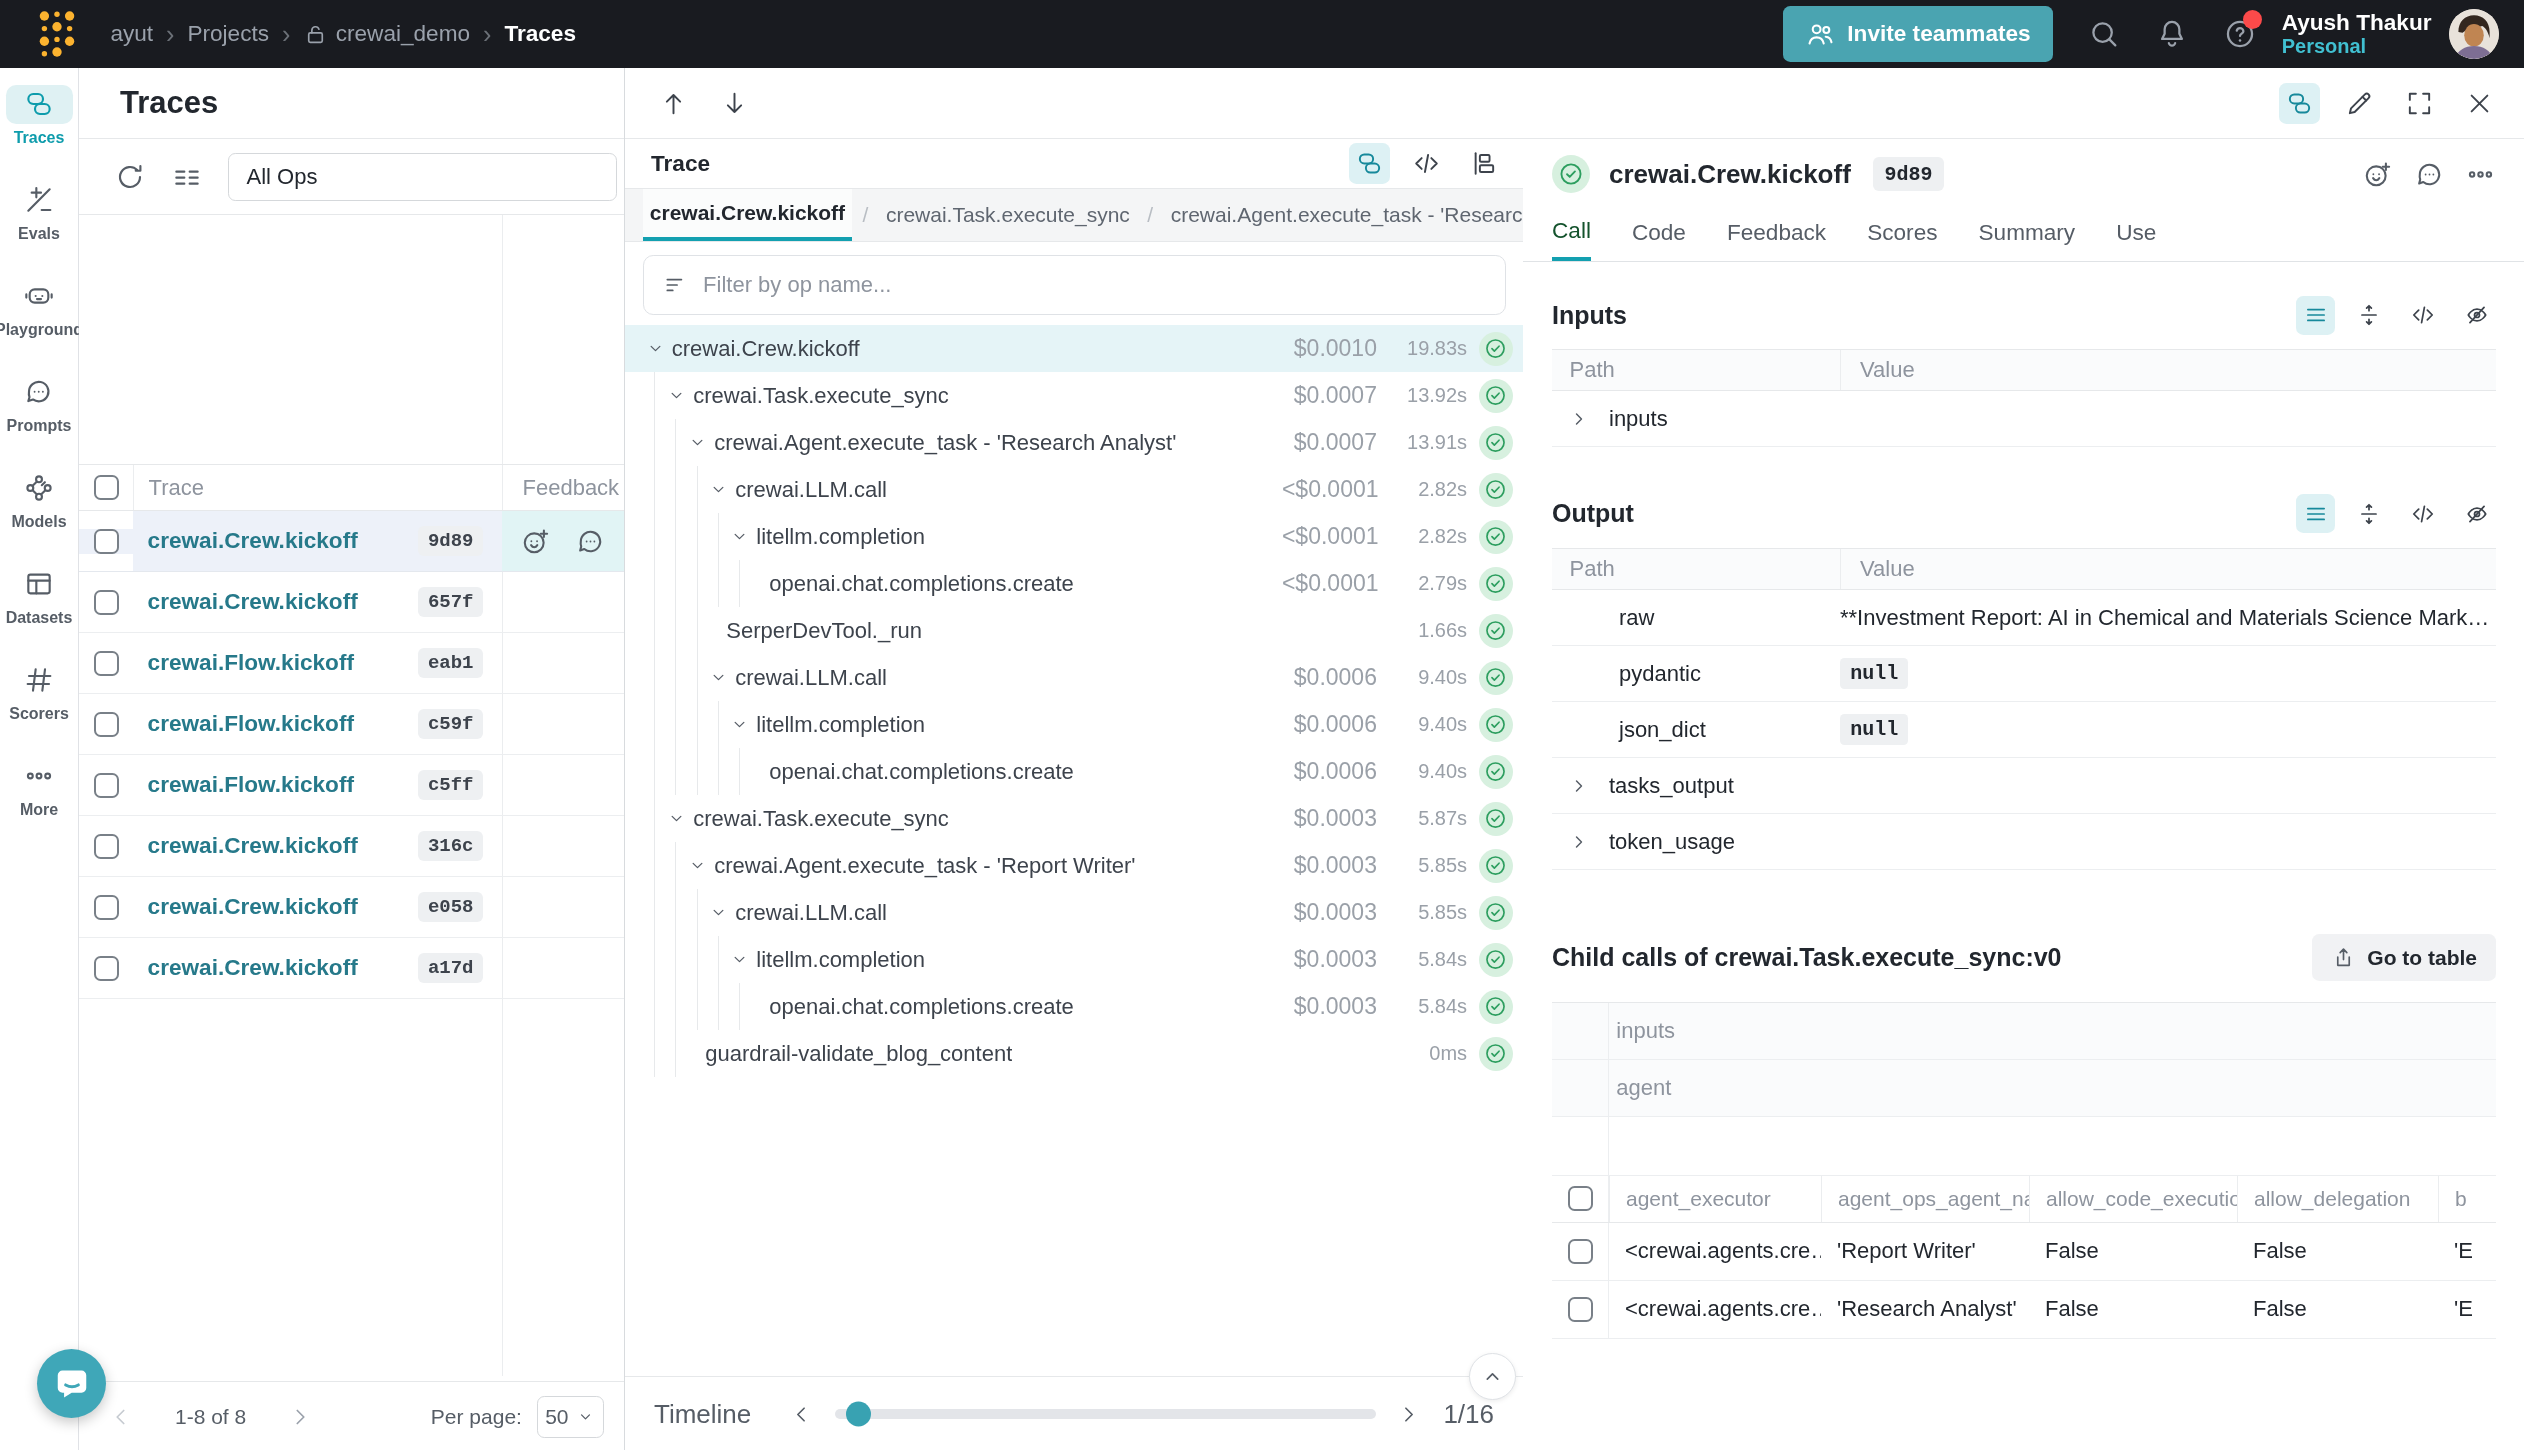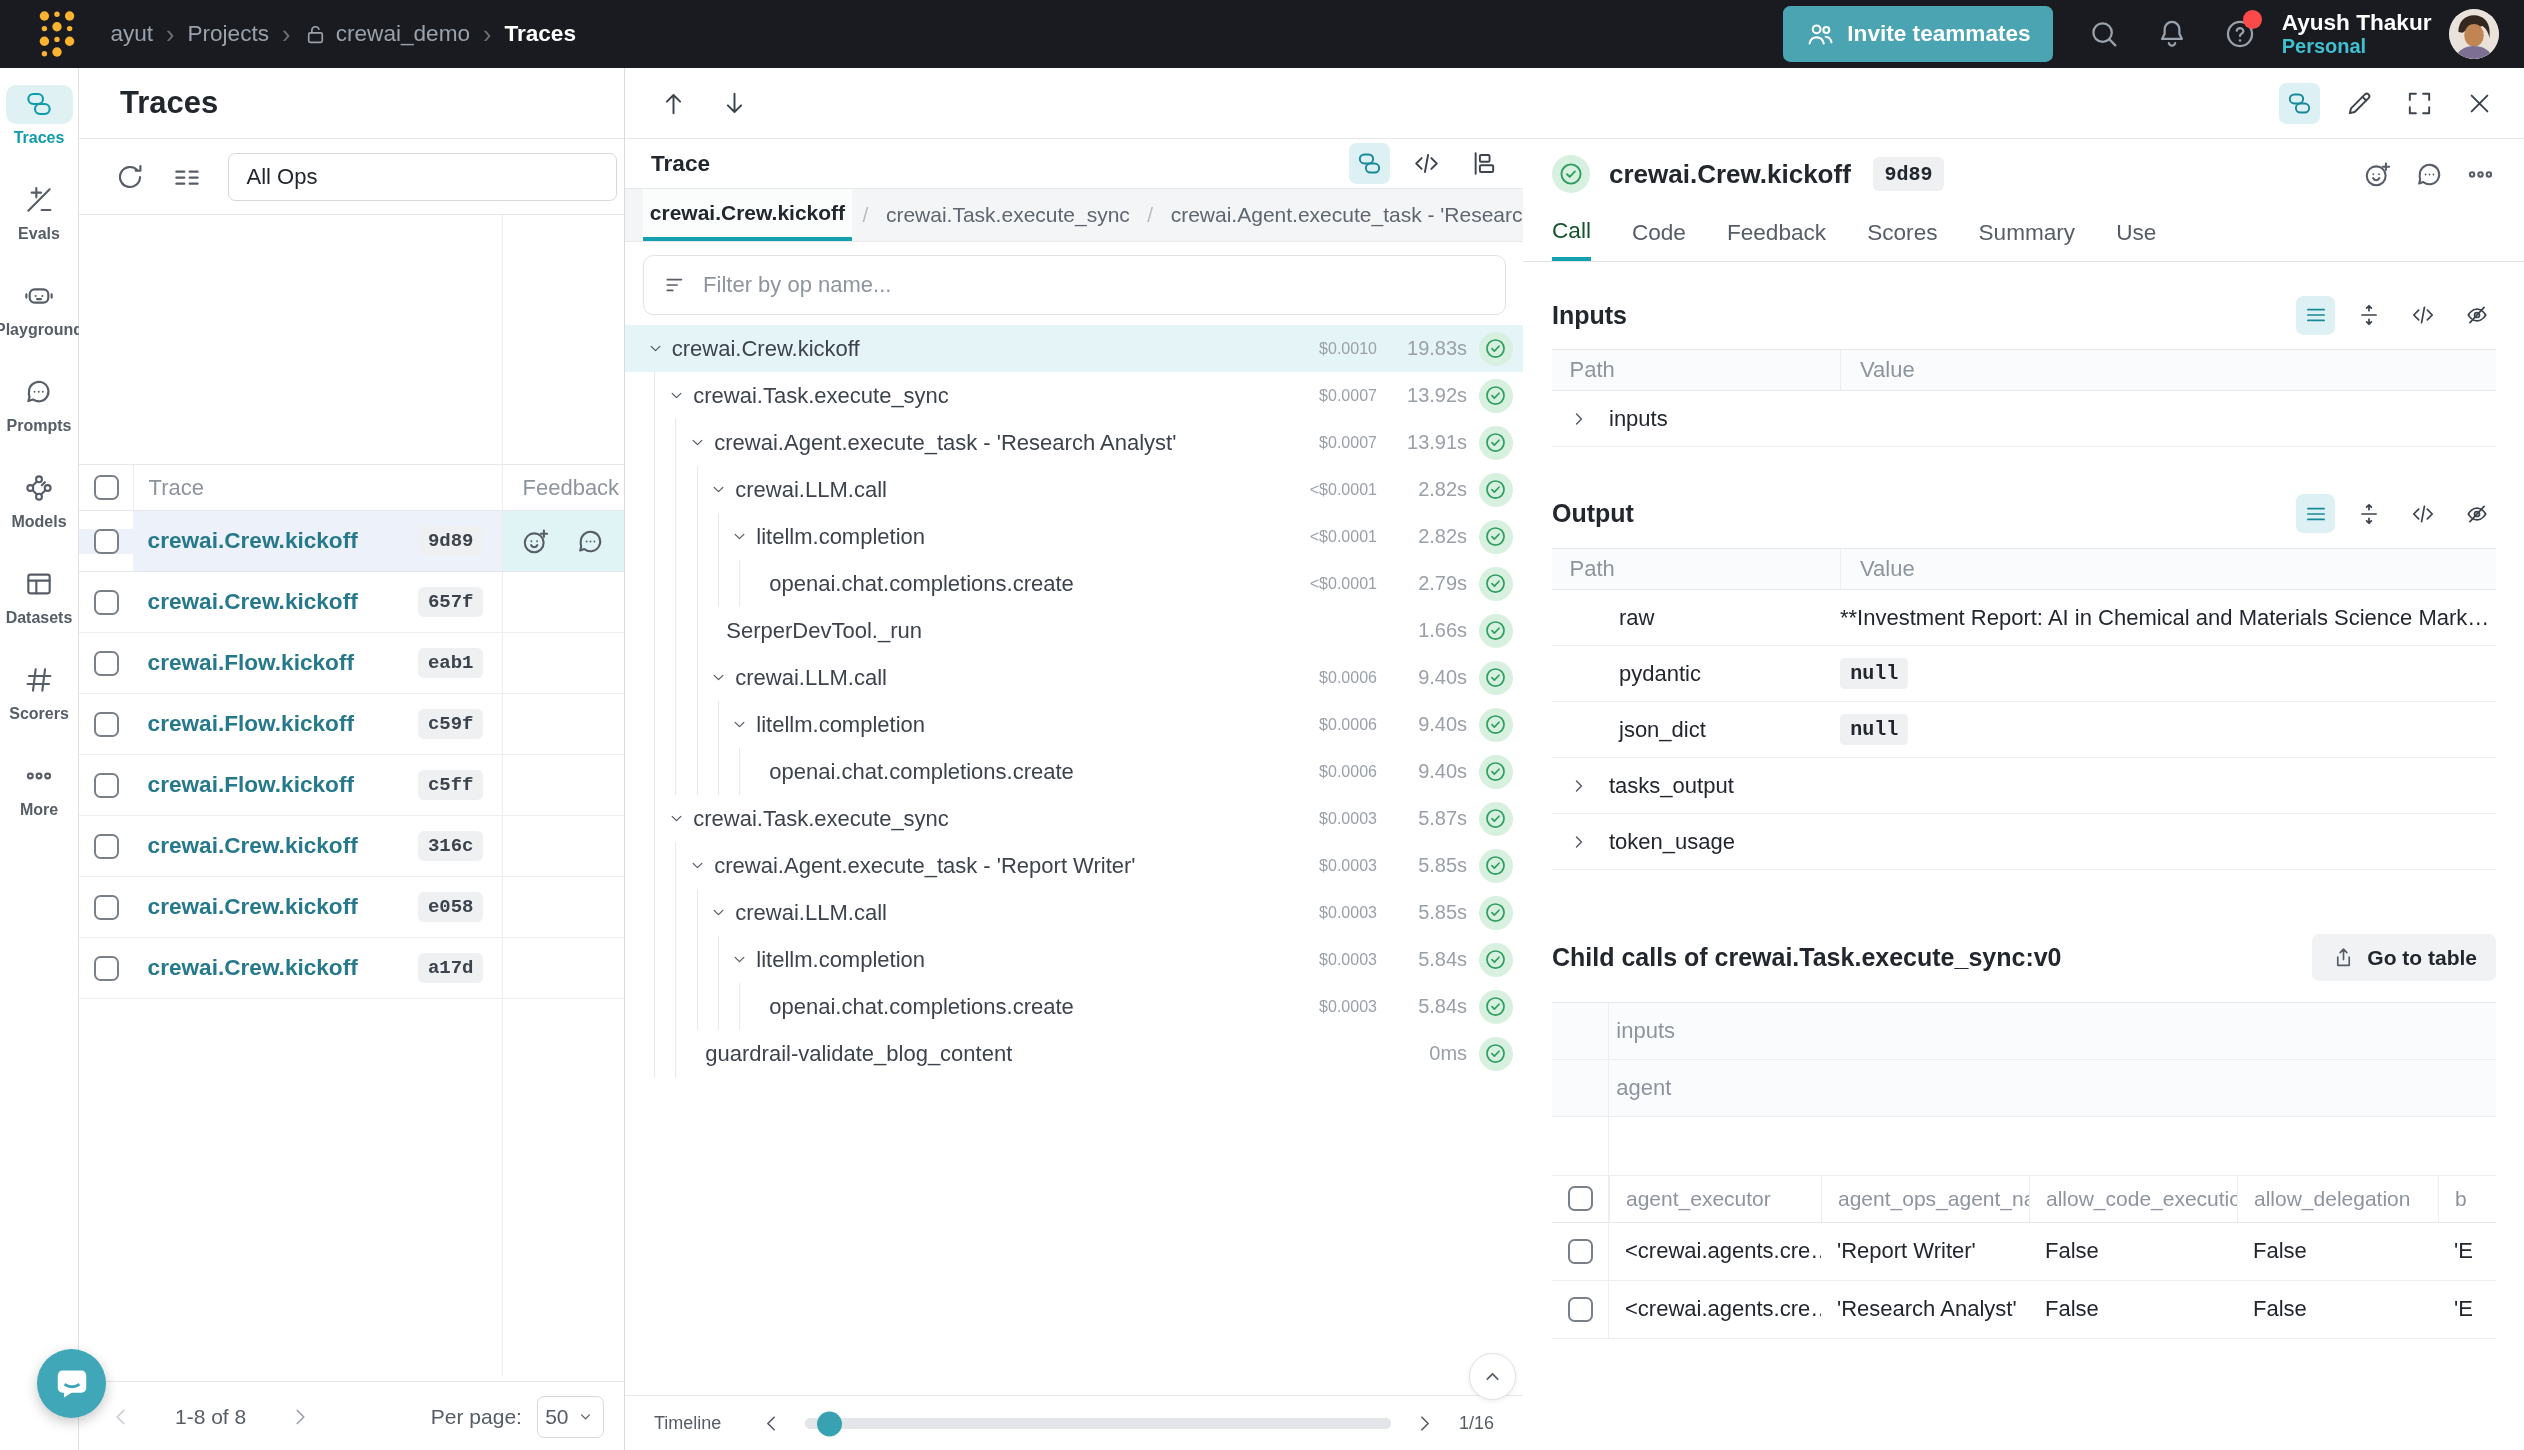--- a/index.html
+++ b/index.html
@@ -83,25 +83,25 @@
   .tp-filter{margin:13px 17.5px 10.2px 17.5px;height:60px;border:1.5px solid #dfe2e6;border-radius:10.2px;display:flex;align-items:center;gap:14.6px;padding:0 19px}
   .tp-filter .ic{width:26px;height:26px}
   .tp-filter input{border:none;outline:none;font-size:22px;flex:1;color:#22272e;font-family:inherit;background:transparent}
   .tp-filter input::placeholder{color:#8e949e}
   .tp-rows{position:relative}
   .tr-row{height:47px;display:flex;align-items:center;position:relative;padding-right:10.2px;cursor:pointer}
   .tr-row.sel{background:#e5f4f7}
   .guide{position:absolute;top:0;bottom:0;border-left:1.5px solid #e7e9eb}
   .tr-chev{width:19px;height:19px;color:#565d66;flex:none}
   .tr-name{font-size:22px;color:#3d434c;margin-left:7.3px;white-space:nowrap;overflow:hidden;text-overflow:ellipsis}
-  .tr-cost{margin-left:auto;width:95px;text-align:right;font-size:16px;color:#9aa0a8;flex:none}
+  .tr-cost{margin-left:auto;width:95px;text-align:right;font-size:23px;color:#9aa0a8;flex:none}
   .tr-dur{width:80px;text-align:right;font-size:20px;color:#9aa0a8;flex:none;margin-left:10.2px}
   .okwrap{width:34px;height:34px;border-radius:50%;background:#d7f0df;color:#2d9e5f;display:flex;align-items:center;justify-content:center;margin-left:11.7px;flex:none}
   .okwrap .ic{width:25px;height:25px;color:#2d9e5f}
-  .tp-footer{position:absolute;left:0;bottom:0;width:100%;height:56px;border-top:1.5px solid #e6e8ea;display:flex;align-items:center;padding:0 29px;font-size:18px;color:#565d66;background:#fff}
+  .tp-footer{position:absolute;left:0;bottom:0;width:100%;height:75px;border-top:1.5px solid #e6e8ea;display:flex;align-items:center;padding:0 29px;font-size:26px;color:#565d66;background:#fff}
   .tl-ar{width:25px;height:25px;color:#565d66;cursor:pointer}
   .tl-track{flex:1;height:10.2px;background:#e3e5e9;border-radius:5.1px;margin:0 20.5px;position:relative;cursor:pointer}
   .tl-thumb{position:absolute;left:11.7px;top:50%;transform:translateY(-50%);width:25px;height:25px;border-radius:50%;background:#38a2b2}
   .tl-page{margin-left:22px}
   .collapse-btn{position:absolute;right:7.3px;bottom:51px;width:47px;height:47px;border-radius:50%;background:#fff;border:1.5px solid #dfe2e6;box-shadow:0 1.5px 5.8px rgba(0,0,0,.08);display:flex;align-items:center;justify-content:center;cursor:pointer;z-index:5}
   .collapse-btn .ic{width:25px;height:25px}
   
   .detail-panel{position:absolute;left:1523px;top:68px;width:1002px;height:1383px;background:#fff;overflow:hidden}
   .dp-toolbar{height:71px;border-bottom:1.5px solid #e6e8ea;display:flex;align-items:center;justify-content:flex-end;gap:19px;padding-right:25px}
   .dp-callheader{height:63px;display:flex;align-items:center;padding:7.3px 29px 0 29px}

